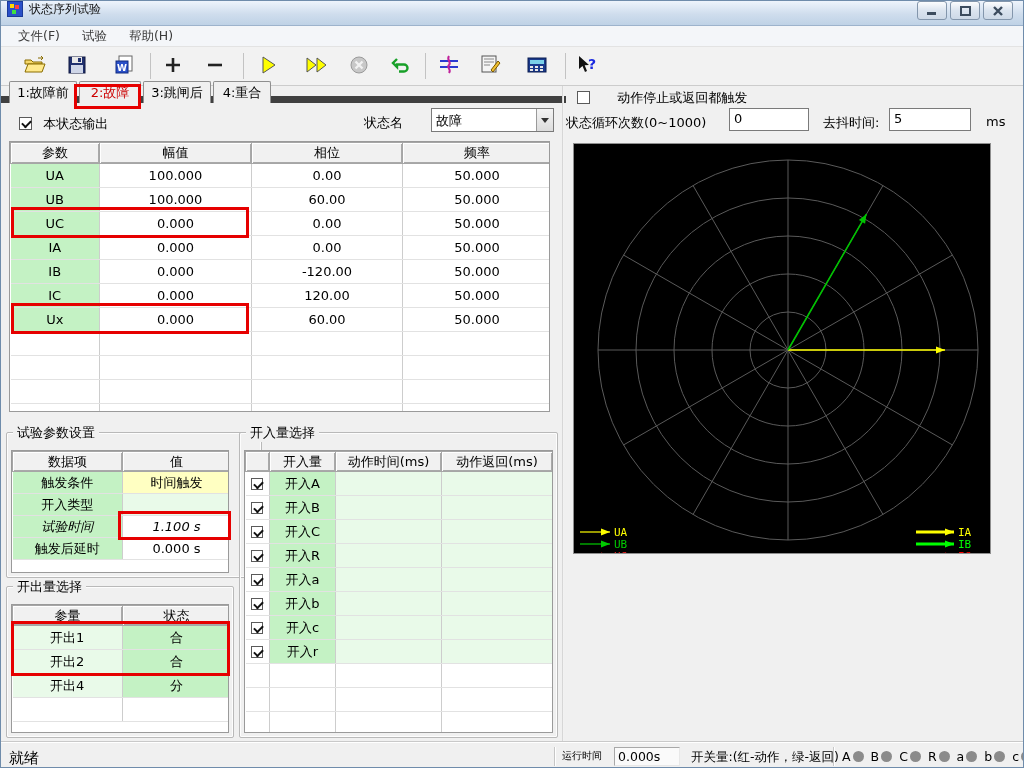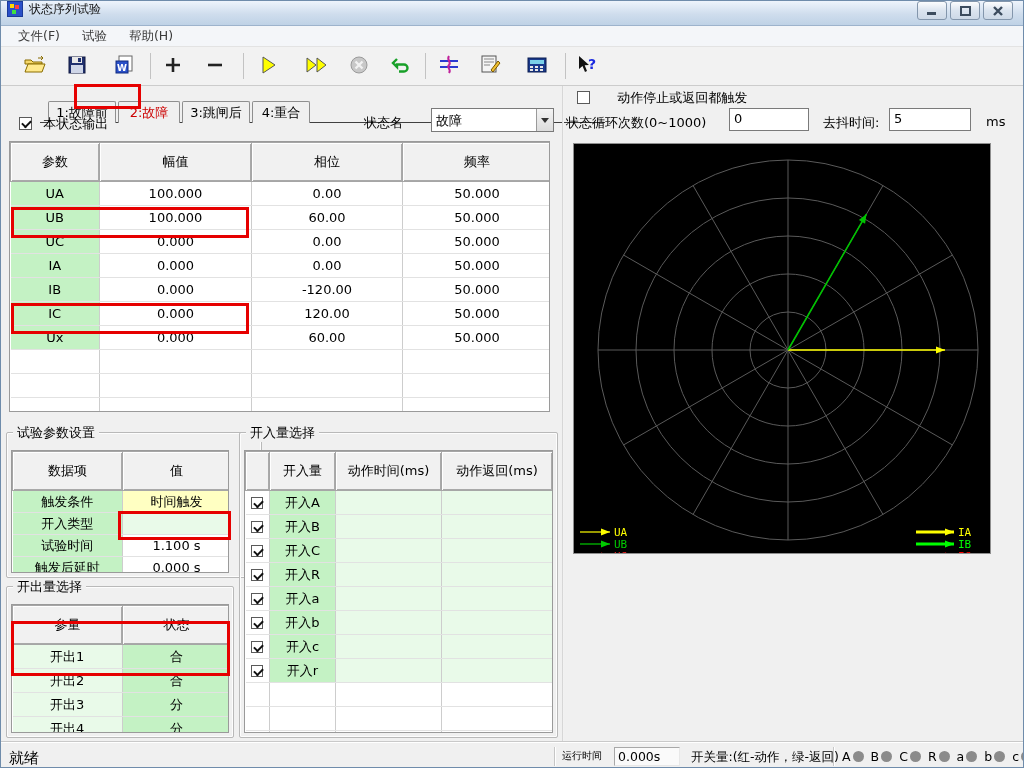--- a/index.html
+++ b/index.html
@@ -23,39 +23,39 @@
   
   .menubar { position:absolute; top:25px; left:0; width:100%; height:21px; background:#f4f6f9;
     display:flex; align-items:center; padding-left:6px; border-bottom:1px solid #e3e3e3; }
   .menu-item { padding:2px 11px; font-size:12.5px; color:#3a3a3a; }
   
   .toolbar { position:absolute; top:46px; left:0; width:100%; height:39px; background:#f2f2f2;
     border-bottom:1px solid #cccccc; }
   .tb-btn { position:absolute; top:4px; width:34px; height:30px; display:flex; align-items:center; justify-content:center; }
   .tb-sep { position:absolute; top:6px; width:1px; height:26px; background:#c3c3c3; }
   
-  .tabstrip { position:absolute; top:99px; left:0; width:565px; height:23px; border-bottom:1px solid #404040;margin-left:39px; }
+  .tabstrip { position:absolute; top:79px; left:0; width:565px; height:23px; border-bottom:7px solid #404040; }
   .tab { position:absolute; top:1px; height:22px; background:#f0f0f0; border:1px solid #8f8f8f;
     border-bottom:none; border-radius:2px 2px 0 0; display:flex; align-items:center; justify-content:center; font-size:13px; }
   .tab.red { color:#cc0000; }
   
   .cb { display:inline-block; width:13px; height:13px; background:#fff; border:1px solid #5a5a5a; position:relative; vertical-align:-2px; }
   .cb.checked::after { content:""; position:absolute; left:2px; top:2px; width:7px; height:4px;
     border-left:2px solid #111; border-bottom:2px solid #111; transform:rotate(-45deg); }
   .label13 { position:absolute; font-size:13px; white-space:nowrap; }
   .textbox { position:absolute; background:#fff; border:1px solid #7a7a7a; font-size:13px; padding:2px 4px; white-space:nowrap; }
   .combo { position:absolute; background:#fff; border:1px solid #7a7a7a; font-size:13px; }
   .combo .val { position:absolute; left:4px; top:3px; }
   .combo .drop { position:absolute; right:0; top:0; bottom:0; width:17px; background:linear-gradient(#f4f4f4,#dcdcdc);
     border-left:1px solid #9a9a9a; display:flex; align-items:center; justify-content:center; }
   .combo .drop::after { content:""; width:0; height:0; border:4px solid transparent; border-top:5px solid #333; margin-top:4px; }
   
   table.grid { border-collapse:collapse; table-layout:fixed; width:100%; font-size:13px; }
   table.grid th { background:#f1f1f1; border:1px solid #a6a6a6; font-weight:normal;
-    box-shadow:inset 1px 1px 0 #ffffff, inset -1px -1px 0 #a9a9a9; padding:10px; }
+    box-shadow:inset 1px 1px 0 #ffffff, inset -1px -1px 0 #a9a9a9; padding:0; }
   table.grid td { border-right:1px solid #cdcdcd; border-bottom:1px solid #e2e2e2; text-align:center; padding:0; overflow:hidden; white-space:nowrap; }
   .tbl-wrap { position:absolute; background:#fff; border:1px solid #9a9a9a; overflow:hidden; }
   .green   { background:#c4f2c4; }
   .pale    { background:#e9fae9; }
   .yellow  { background:#ffffc2; }
   
   .groupbox { position:absolute; border:1px solid #b9b9b9; border-radius:2px; box-shadow:inset 0 0 0 1px #fdfdfd; }
   .groupbox > .gb-label { position:absolute; top:-9px; left:6px; background:#f0f0f0; padding:0 4px; font-size:13px; }
   
   .phasor { position:absolute; left:572px; top:142px; width:418px; height:411px; background:#000; border:1px solid #8e8e8e; }
@@ -321,21 +321,21 @@
           </thead>
           <tbody>
             <tr style="height: 22px;">
               <td class="green">触发条件</td>
               <td class="yellow">时间触发</td>
             </tr>
             <tr style="height: 22px;">
               <td class="green">开入类型</td>
               <td class="pale"></td>
             </tr>
-            <tr style="height: 22px;">
+            <tr style="height: 22px; font-style: italic;">
               <td class="green">试验时间</td>
               <td>1.100 s</td>
             </tr>
             <tr style="height: 22px;">
               <td class="green">触发后延时</td>
               <td>0.000 s</td>
             </tr>
           </tbody>
         </table>
     </div>
@@ -356,24 +356,20 @@
             </tr>
           </thead>
           <tbody>
             <tr style="height: 24px;">
               <td class="pale">开出1</td>
               <td class="green">合</td>
             </tr>
             <tr style="height: 24px;">
               <td class="pale">开出2</td>
               <td class="green">合</td>
-            </tr>
-            <tr style="height: 24px;">
-              <td class="pale">开出3</td>
-              <td class="green">分</td>
             </tr>
             <tr style="height: 24px;">
               <td class="pale">开出4</td>
               <td class="green">分</td>
             </tr>
             <tr style="height: 24px;">
               <td></td>
               <td></td>
             </tr>
           </tbody>

